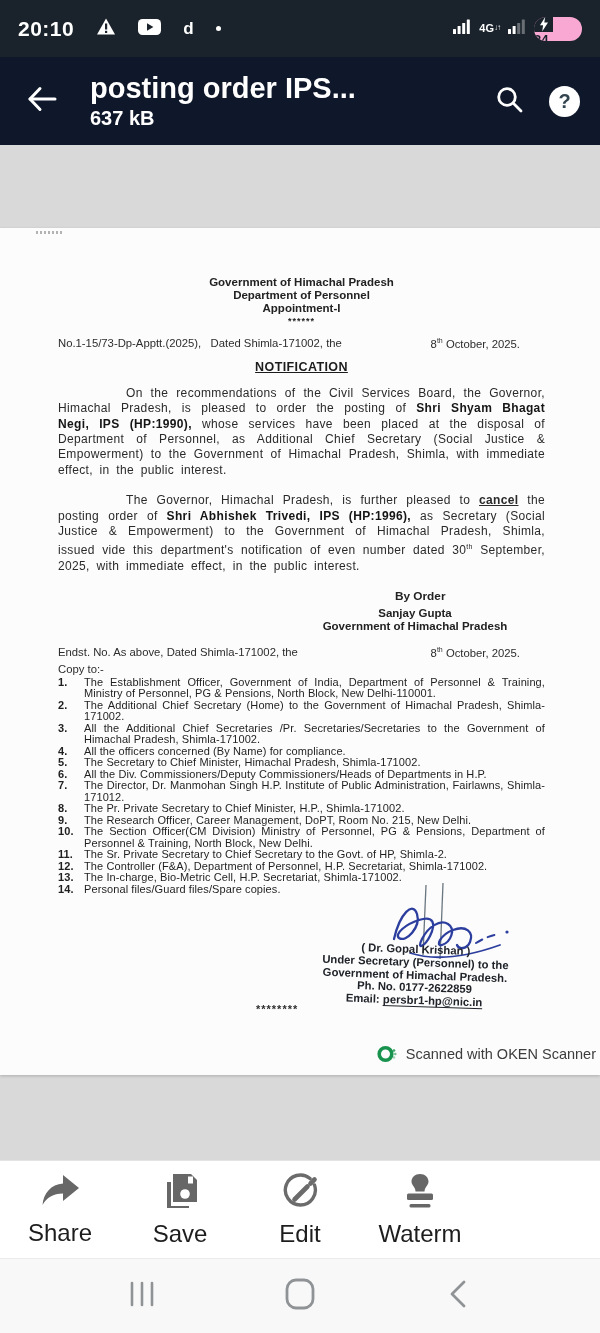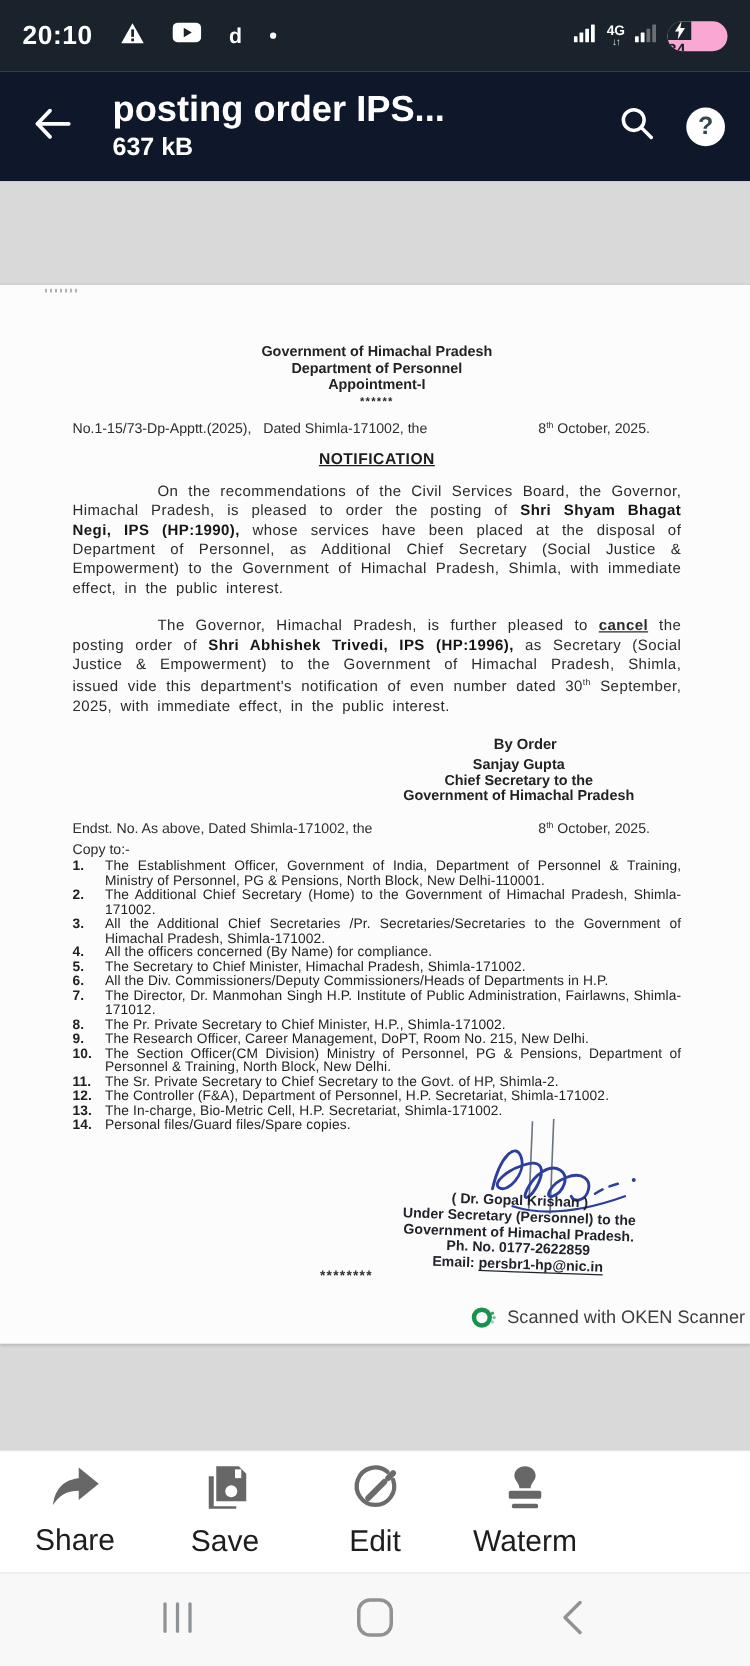--- a/index.html
+++ b/index.html
@@ -6,21 +6,21 @@
   body{width:600px;height:1333px;overflow:hidden;background:#d9d9d9;
        font-family:"Liberation Sans", sans-serif;}
   .screen{display:flex;flex-direction:column;width:600px;height:1333px;}
 
   
   .statusbar{height:57px;background:#1a232b;display:flex;align-items:center;
              justify-content:space-between;padding:0 18px;flex:0 0 auto;color:#fff;}
   .sb-left{display:flex;align-items:center;gap:22px;}
   .sb-time{font-size:21px;font-weight:700;letter-spacing:.5px;}
   .sb-right{display:flex;align-items:center;gap:8px;}
-  .fourg{display:flex;flex-direction:column;align-items:center;line-height:1;}
+  .fourg{display:flex;flex-direction:row;align-items:center;line-height:1;}
   .fourg .t{font-size:11px;font-weight:700;}
   .fourg .a{font-size:8px;margin-top:-1px;letter-spacing:-1px;color:#e8e8e8;}
   .battery{display:flex;align-items:flex-start;height:24px;width:48px;border-radius:13px;
            overflow:hidden;background:#f9a8d4;flex-direction:column;}
   .battery .bolt{width:19px;background:#1a232b;display:flex;align-items:center;justify-content:center;}
   .battery .pct{flex:1;display:flex;align-items:center;justify-content:center;
                 font-size:13px;font-weight:700;color:#17212a;}
   .sb-dot{width:5px;height:5px;border-radius:50%;background:#fff;}
   .d-glyph{font-size:17px;font-weight:700;color:#fff;line-height:1;}
 
@@ -189,21 +189,20 @@
       <div class="doc-title">NOTIFICATION</div>
 
       <p class="para"><span>On the recommendations of the Civil Services Board, the Governor, Himachal Pradesh, is pleased to order the posting of </span><b>Shri Shyam Bhagat Negi, IPS (HP:1990),</b><span> whose services have been placed at the disposal of Department of Personnel, as Additional Chief Secretary (Social Justice &amp; Empowerment) to the Government of Himachal Pradesh, Shimla, with immediate effect, in the public interest.</span></p>
 
       <p class="para p2"><span>The Governor, Himachal Pradesh, is further pleased to </span><span class="cancel">cancel</span><span> the posting order of </span><b>Shri Abhishek Trivedi, IPS (HP:1996),</b><span> as Secretary (Social Justice &amp; Empowerment) to the Government of Himachal Pradesh, Shimla, issued vide this department's notification of even number dated </span><span>30</span><sup>th</sup><span> September, 2025, with immediate effect, in the public interest.</span></p>
 
       <div class="by-order">By Order</div>
 
       <div class="signed">
         <div>Sanjay Gupta</div>
-        <div>Chief Secretary to the</div>
         <div>Government of Himachal Pradesh</div>
       </div>
 
       <div class="endst-row">
         <span>Endst. No. As above, Dated Shimla-171002, the</span>
         <span class="date"><span>8</span><sup>th</sup><span> October, 2025.</span></span>
       </div>
 
       <div class="copyto">Copy to:-</div>
       <ol class="copylist">

